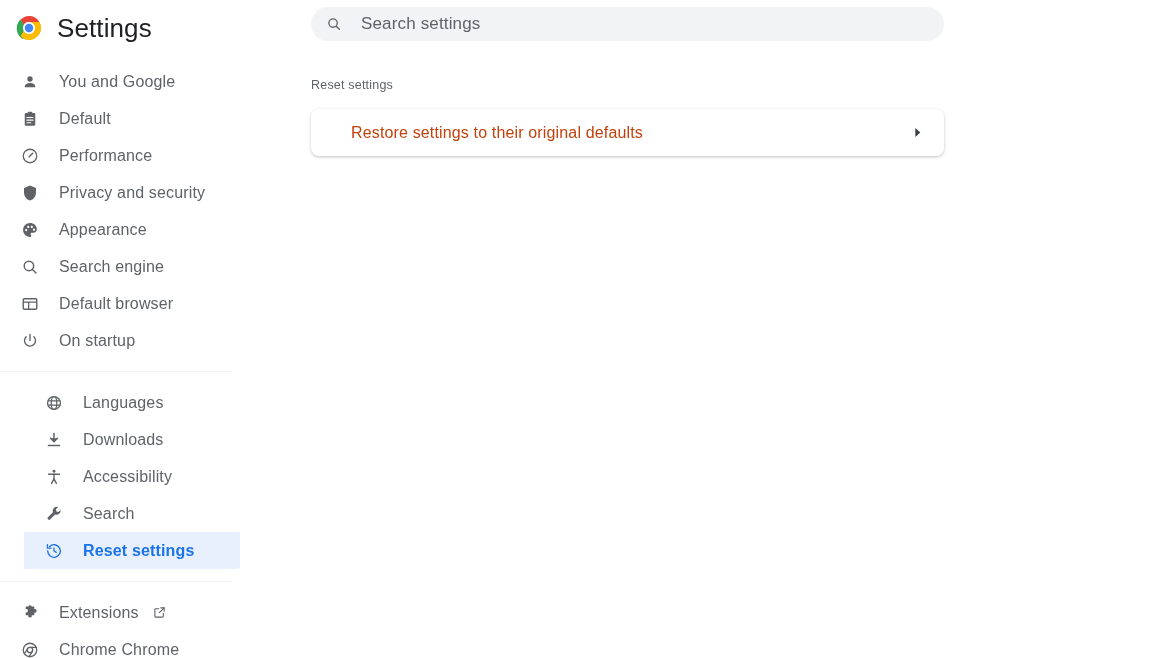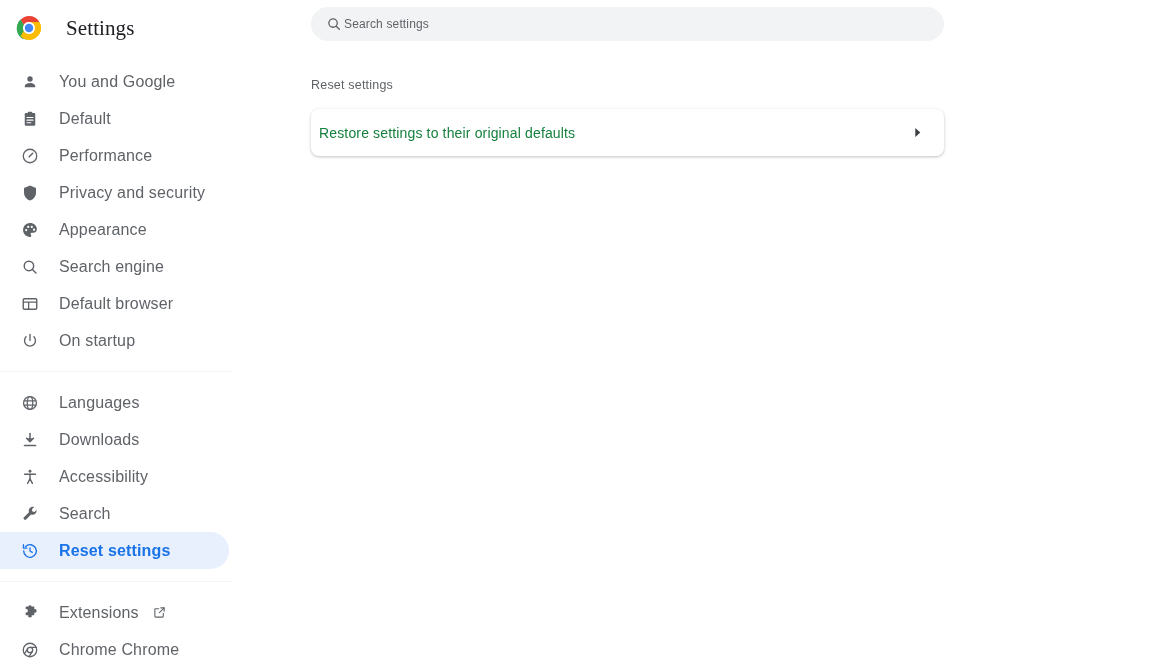--- a/index.html
+++ b/index.html
@@ -34,32 +34,31 @@
     align-items: center;
     height: 56px;
     padding-left: 16px;
   }
   .brand-logo {
     width: 26px; height: 26px;
     flex: 0 0 26px;
     display: block;
   }
   .brand-title {
-    margin-left: 24px;
-    font-size: 21px;
+    margin-left: 15px;
+    font-size: 26px;
     color: #202124;
     font-weight: 400;
     letter-spacing: .1px;
     white-space: nowrap;
-    font-family: Liberation Serif, serif;
   }
 
   .nav-group { padding: 0; }
   .nav-group.g1 { margin-top: 7px; }
-  .nav-group.g2 { margin-top: 10px; }
+  .nav-group.g2 { margin-top: 10px; padding-left: 24px; }
   .nav-group.g3 { margin-top: 10px; }
 
   .nav-item {
     position: relative;
     display: flex;
     align-items: center;
     height: 37px;
     margin: 0;
     padding-left: 20px;
     border-top-right-radius: 19px;
@@ -135,22 +134,23 @@
     flex: 0 0 17px;
     display: flex;
     align-items: center;
     justify-content: center;
   }
   #searchbar .search-icon svg { display: block; }
   #searchbar input {
     border: none;
     outline: none;
     background: transparent;
+    margin-left: 17px;
     font-family: "Liberation Sans", sans-serif;
-    font-size: 12px;
+    font-size: 17px;
     color: #202124;
     width: 520px;
     letter-spacing: .15px;
   }
   #searchbar input::placeholder { color: #5f6368; opacity: 1; }
 
   .section-title {
     position: absolute;
     left: 71px;
     top: 78px;
@@ -166,23 +166,23 @@
     width: 633px;
     height: 47px;
     background: #ffffff;
     border-radius: 8px;
     box-shadow: 0 1px 2px 0 rgba(60,64,67,.18), 0 1px 3px 1px rgba(60,64,67,.10);
     display: flex;
     align-items: center;
     cursor: pointer;
   }
   .card-label {
-    margin-left: 8px;
-    font-size: 14px;
-    color: #15803d;
+    margin-left: 40px;
+    font-size: 16px;
+    color: #c2410c;
     letter-spacing: .15px;
   }
   .card-chevron {
     position: absolute;
     right: 22px;
     top: 50%;
     transform: translateY(-50%);
     width: 10px; height: 12px;
     color: #3c4043;
     display: flex;

